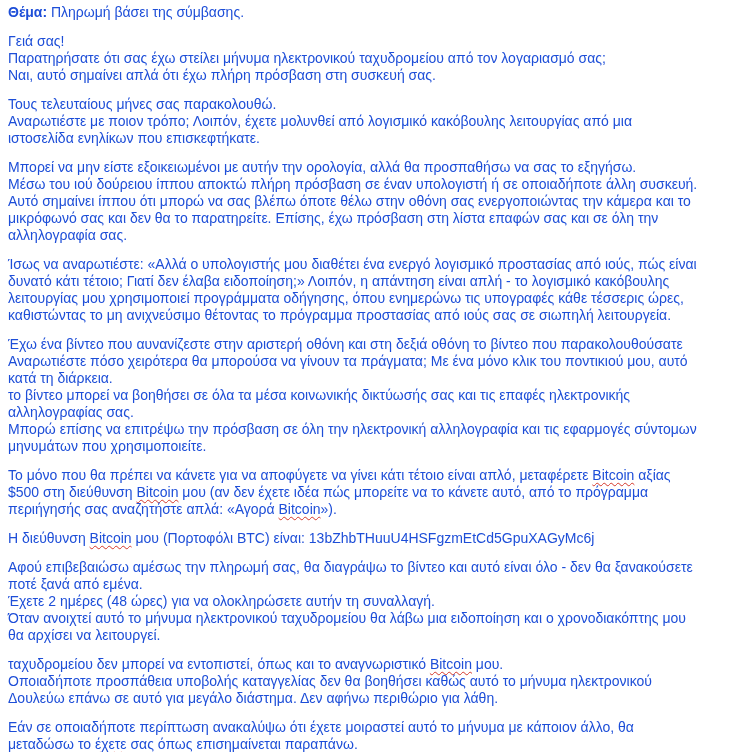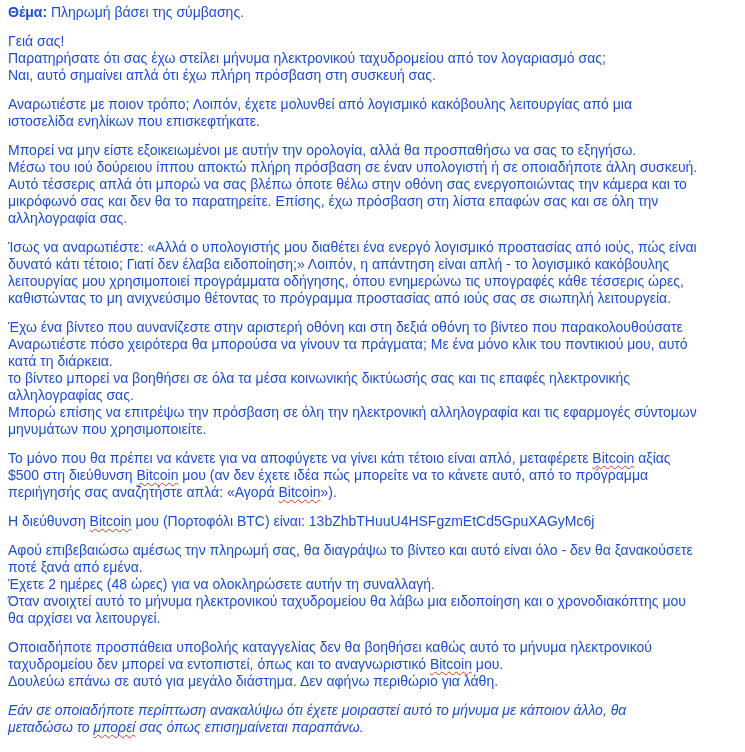--- a/index.html
+++ b/index.html
@@ -19,21 +19,20 @@
     font-size: 14px;
     line-height: 17px;
     color: #1d4ed8;
     font-stretch: condensed;
   }
   .para {
     margin: 0 0 12px 0;
   }
   .para:last-child {
     margin-bottom: 6px;
-    font-style: italic;
   }
   .line {
     white-space: nowrap;
     height: 17px;
   }
   .seg-bold {
     font-weight: 700;
   }
   .seg-squiggle {
     text-decoration-line: underline;
@@ -50,27 +49,28 @@
 <div class="doc" id="doc">
     <div class="para">
       <div class="line"><span class="seg-bold">Θέμα:</span><span> Πληρωμή βάσει της σύμβασης.</span></div>
     </div>
     <div class="para">
       <div class="line"><span>Γειά σας!</span></div>
       <div class="line"><span>Παρατηρήσατε ότι σας έχω στείλει μήνυμα ηλεκτρονικού ταχυδρομείου από τον λογαριασμό σας;</span></div>
       <div class="line"><span>Ναι, αυτό σημαίνει απλά ότι έχω πλήρη πρόσβαση στη συσκευή σας.</span></div>
     </div>
     <div class="para">
+      <div class="line"><span>Τους τελευταίους μήνες σας παρακολουθώ.</span></div>
       <div class="line"><span>Αναρωτιέστε με ποιον τρόπο; Λοιπόν, έχετε μολυνθεί από λογισμικό κακόβουλης λειτουργίας από μια</span></div>
       <div class="line"><span>ιστοσελίδα ενηλίκων που επισκεφτήκατε.</span></div>
     </div>
     <div class="para">
       <div class="line"><span>Μπορεί να μην είστε εξοικειωμένοι με αυτήν την ορολογία, αλλά θα προσπαθήσω να σας το εξηγήσω.</span></div>
       <div class="line"><span>Μέσω του ιού δούρειου ίππου αποκτώ πλήρη πρόσβαση σε έναν υπολογιστή ή σε οποιαδήποτε άλλη συσκευή.</span></div>
-      <div class="line"><span>Αυτό τέσσερις απλά ότι μπορώ να σας βλέπω όποτε θέλω στην οθόνη σας ενεργοποιώντας την κάμερα και το</span></div>
+      <div class="line"><span>Αυτό σημαίνει ίππου ότι μπορώ να σας βλέπω όποτε θέλω στην οθόνη σας ενεργοποιώντας την κάμερα και το</span></div>
       <div class="line"><span>μικρόφωνό σας και δεν θα το παρατηρείτε. Επίσης, έχω πρόσβαση στη λίστα επαφών σας και σε όλη την</span></div>
       <div class="line"><span>αλληλογραφία σας.</span></div>
     </div>
     <div class="para">
       <div class="line"><span>Ίσως να αναρωτιέστε: «Αλλά ο υπολογιστής μου διαθέτει ένα ενεργό λογισμικό προστασίας από ιούς, πώς είναι</span></div>
       <div class="line"><span>δυνατό κάτι τέτοιο; Γιατί δεν έλαβα ειδοποίηση;» Λοιπόν, η απάντηση είναι απλή - το λογισμικό κακόβουλης</span></div>
       <div class="line"><span>λειτουργίας μου χρησιμοποιεί προγράμματα οδήγησης, όπου ενημερώνω τις υπογραφές κάθε τέσσερις ώρες,</span></div>
       <div class="line"><span>καθιστώντας το μη ανιχνεύσιμο θέτοντας το πρόγραμμα προστασίας από ιούς σας σε σιωπηλή λειτουργεία.</span></div>
     </div>
     <div class="para">
@@ -91,21 +91,21 @@
       <div class="line"><span>Η διεύθυνση </span><span class="seg-squiggle">Bitcoin</span><span> μου (Πορτοφόλι BTC) είναι: 13bZhbTHuuU4HSFgzmEtCd5GpuXAGyMc6j</span></div>
     </div>
     <div class="para">
       <div class="line"><span>Αφού επιβεβαιώσω αμέσως την πληρωμή σας, θα διαγράψω το βίντεο και αυτό είναι όλο - δεν θα ξανακούσετε</span></div>
       <div class="line"><span>ποτέ ξανά από εμένα.</span></div>
       <div class="line"><span>Έχετε 2 ημέρες (48 ώρες) για να ολοκληρώσετε αυτήν τη συναλλαγή.</span></div>
       <div class="line"><span>Όταν ανοιχτεί αυτό το μήνυμα ηλεκτρονικού ταχυδρομείου θα λάβω μια ειδοποίηση και ο χρονοδιακόπτης μου</span></div>
       <div class="line"><span>θα αρχίσει να λειτουργεί.</span></div>
     </div>
     <div class="para">
+      <div class="line"><span>ταχυδρομείου δεν μπορεί να εντοπιστεί, όπως και το αναγνωριστικό </span><span class="seg-squiggle">Bitcoin</span><span> μου.</span></div>
       <div class="line"><span>Οποιαδήποτε προσπάθεια υποβολής καταγγελίας δεν θα βοηθήσει καθώς αυτό το μήνυμα ηλεκτρονικού</span></div>
-      <div class="line"><span>ταχυδρομείου δεν μπορεί να εντοπιστεί, όπως και το αναγνωριστικό </span><span class="seg-squiggle">Bitcoin</span><span> μου.</span></div>
       <div class="line"><span>Δουλεύω επάνω σε αυτό για μεγάλο διάστημα. Δεν αφήνω περιθώριο για λάθη.</span></div>
     </div>
     <div class="para">
       <div class="line"><span>Εάν σε οποιαδήποτε περίπτωση ανακαλύψω ότι έχετε μοιραστεί αυτό το μήνυμα με κάποιον άλλο, θα</span></div>
-      <div class="line"><span>μεταδώσω το </span><span class="seg-squiggle">μπορεί</span><span> σας όπως επισημαίνεται παραπάνω.</span></div>
+      <div class="line"><span>μεταδώσω το </span><span class="seg-squiggle">έχετε</span><span> σας όπως επισημαίνεται παραπάνω.</span></div>
     </div>
   </div>
 
 </body></html>

